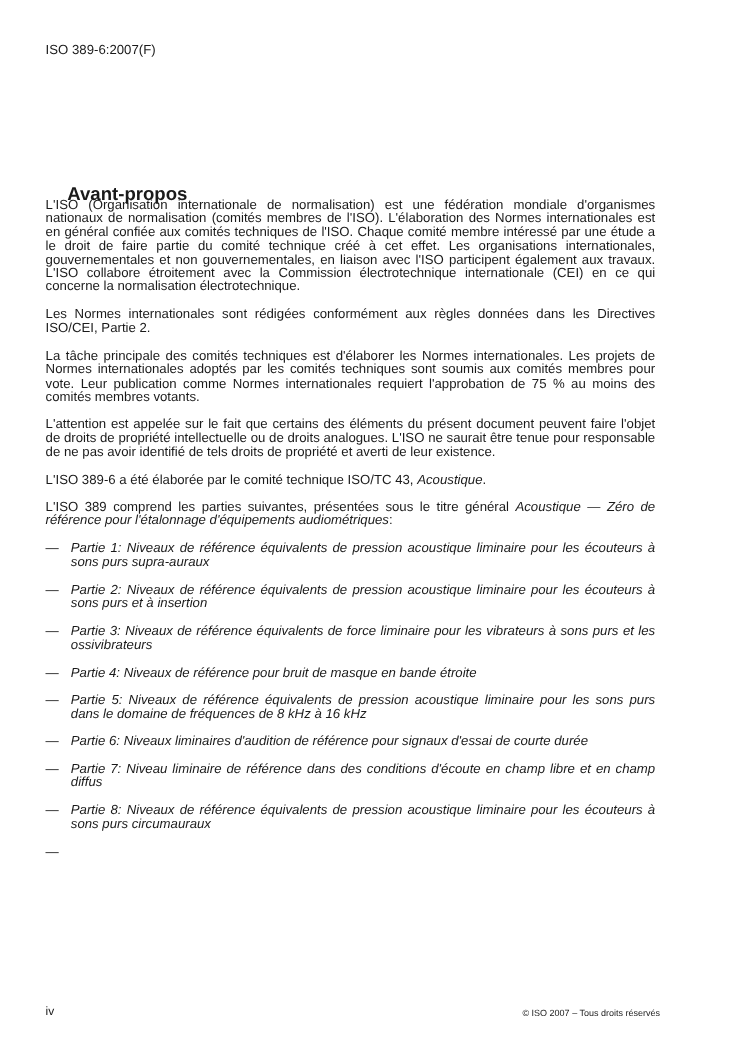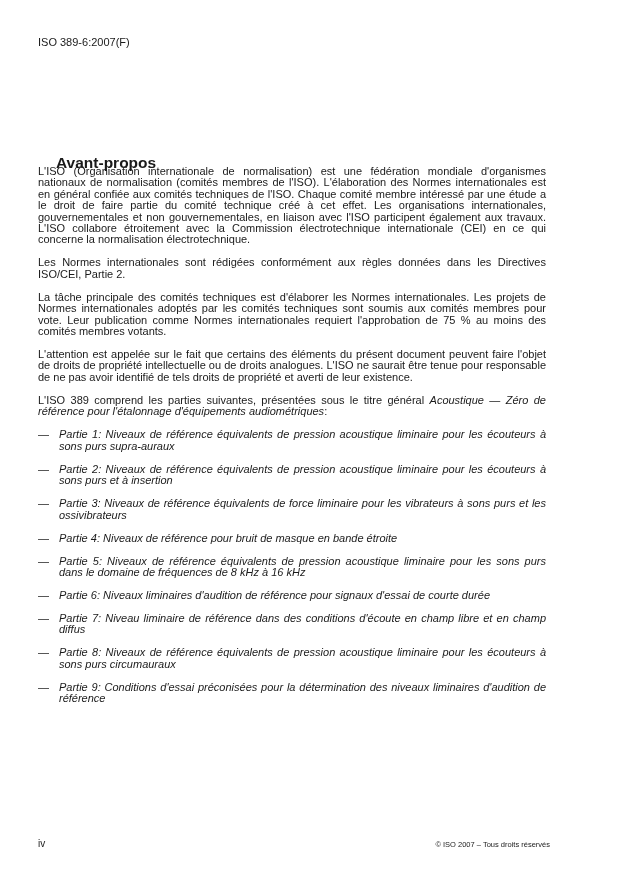--- a/index.html
+++ b/index.html
@@ -41,29 +41,30 @@
 
 <div class="header">ISO 389-6:2007(F)</div>
 
 <h1 class="title">Avant-propos</h1>
 
 <div class="content">
   <p>L'ISO (Organisation internationale de normalisation) est une fédération mondiale d'organismes nationaux de normalisation (comités membres de l'ISO). L'élaboration des Normes internationales est en général confiée aux comités techniques de l'ISO. Chaque comité membre intéressé par une étude a le droit de faire partie du comité technique créé à cet effet. Les organisations internationales, gouvernementales et non gouvernementales, en liaison avec l'ISO participent également aux travaux. L'ISO collabore étroitement avec la Commission électrotechnique internationale (CEI) en ce qui concerne la normalisation électrotechnique.</p>
   <p>Les Normes internationales sont rédigées conformément aux règles données dans les Directives ISO/CEI, Partie 2.</p>
   <p>La tâche principale des comités techniques est d'élaborer les Normes internationales. Les projets de Normes internationales adoptés par les comités techniques sont soumis aux comités membres pour vote. Leur publication comme Normes internationales requiert l'approbation de 75 % au moins des comités membres votants.</p>
   <p>L'attention est appelée sur le fait que certains des éléments du présent document peuvent faire l'objet de droits de propriété intellectuelle ou de droits analogues. L'ISO ne saurait être tenue pour responsable de ne pas avoir identifié de tels droits de propriété et averti de leur existence.</p>
+  <p><span>L'ISO 389-6 a été élaborée par le comité technique ISO/TC 43, </span><span class="it">Acoustique</span><span>.</span></p>
   <p><span>L'ISO 389 comprend les parties suivantes, présentées sous le titre général </span><span class="it">Acoustique — Zéro de référence pour l'étalonnage d'équipements audiométriques</span><span>:</span></p>
 
   <ul class="parts">
     <li><span class="dash">—</span><span>Partie 1: Niveaux de référence équivalents de pression acoustique liminaire pour les écouteurs à sons purs supra-auraux</span></li>
     <li><span class="dash">—</span><span>Partie 2: Niveaux de référence équivalents de pression acoustique liminaire pour les écouteurs à sons purs et à insertion</span></li>
     <li><span class="dash">—</span><span>Partie 3: Niveaux de référence équivalents de force liminaire pour les vibrateurs à sons purs et les ossivibrateurs</span></li>
     <li><span class="dash">—</span><span>Partie 4: Niveaux de référence pour bruit de masque en bande étroite</span></li>
     <li><span class="dash">—</span><span>Partie 5: Niveaux de référence équivalents de pression acoustique liminaire pour les sons purs dans le domaine de fréquences de 8 kHz à 16 kHz</span></li>
     <li><span class="dash">—</span><span>Partie 6: Niveaux liminaires d'audition de référence pour signaux d'essai de courte durée</span></li>
     <li><span class="dash">—</span><span>Partie 7: Niveau liminaire de référence dans des conditions d'écoute en champ libre et en champ diffus</span></li>
     <li><span class="dash">—</span><span>Partie 8: Niveaux de référence équivalents de pression acoustique liminaire pour les écouteurs à sons purs circumauraux</span></li>
-    <li><span class="dash">—</span><span>Partie 9: Conditions d'essai préconisées pour la détermination des niveaux liminaires d'audition de référence</span></li>
+    <li><span class="dash">—</span></li>
   </ul>
 </div>
 
 <div class="footer-left">iv</div>
 <div class="footer-right">© ISO 2007 – Tous droits réservés</div>
 
 </body></html>

